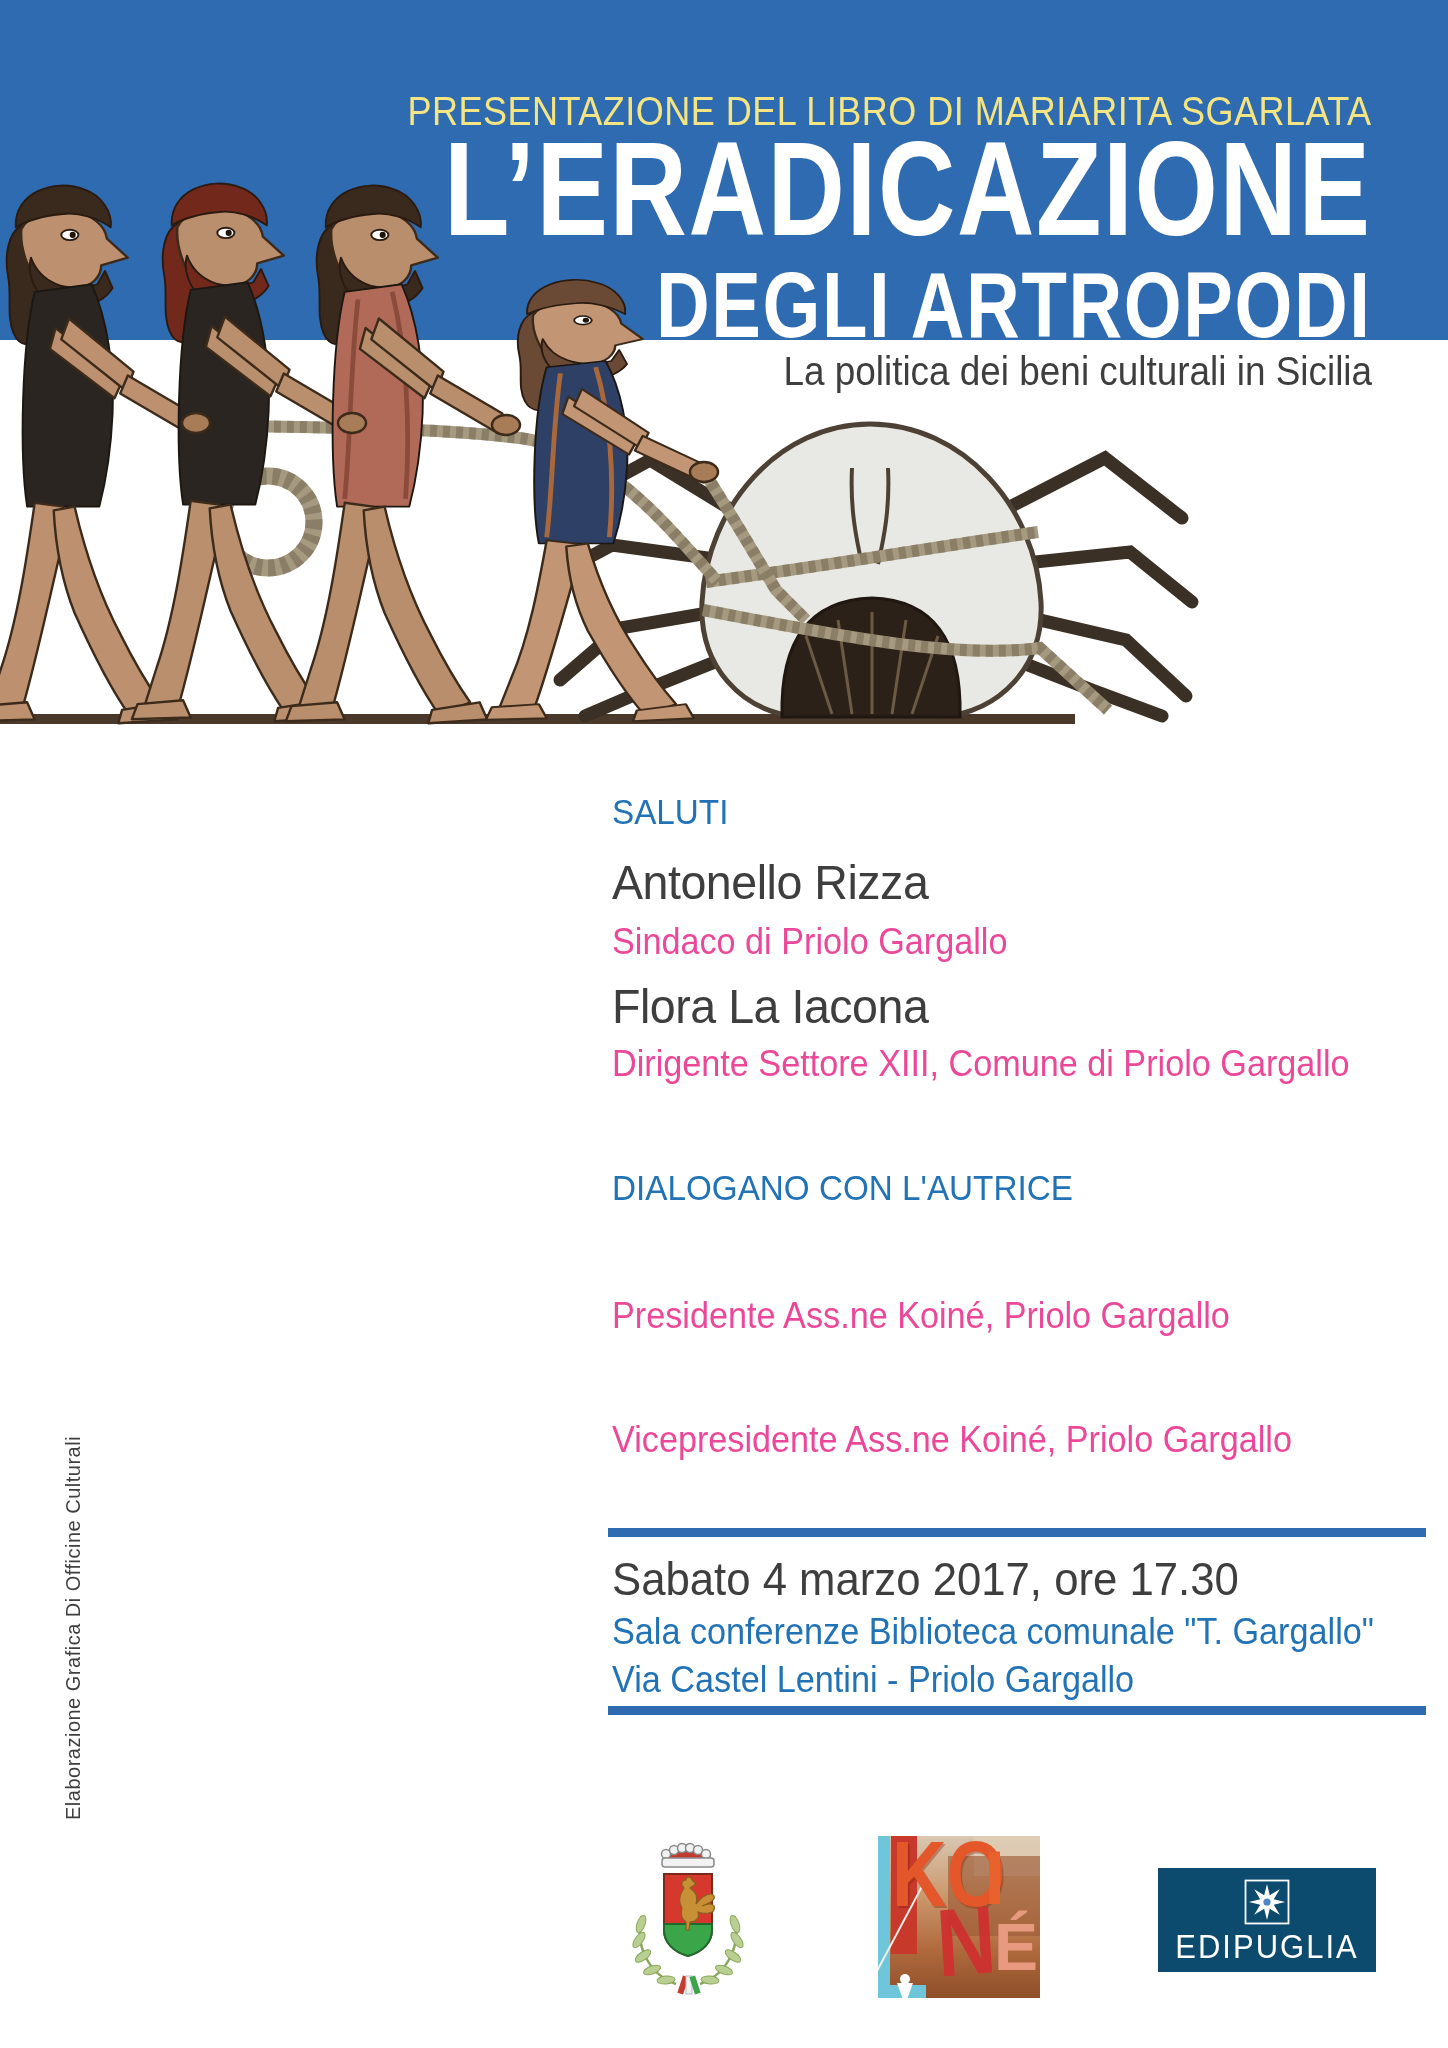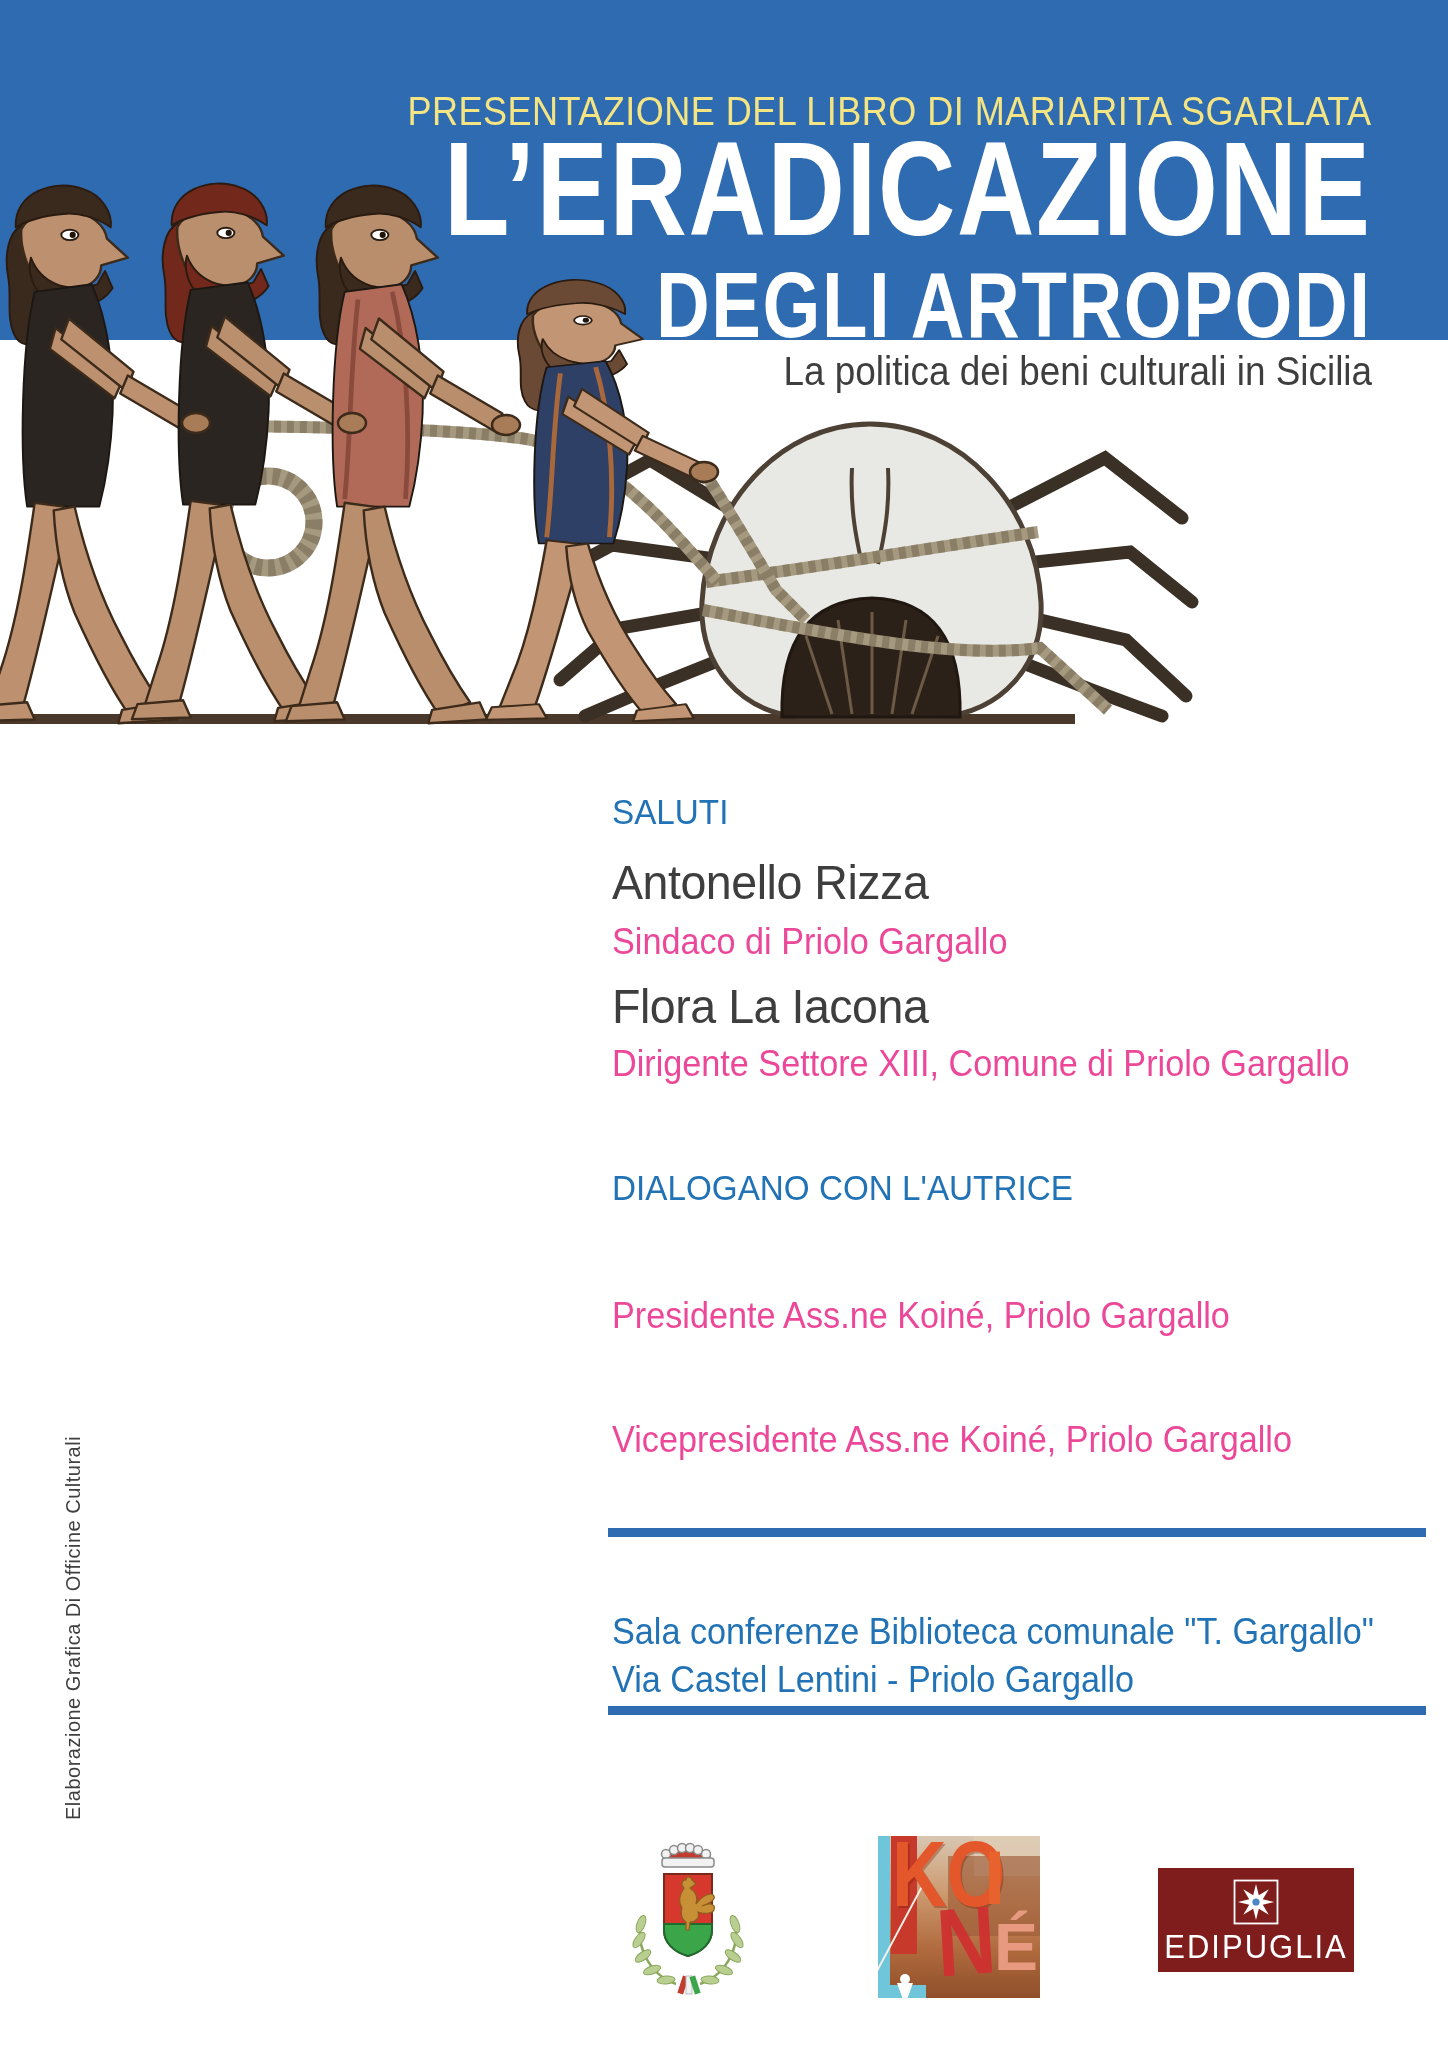--- a/index.html
+++ b/index.html
@@ -54,21 +54,21 @@
   .koine .patch1{position:absolute;left:70px;top:20px;width:92px;height:80px;background:#9c5c38;opacity:.65;}
   .koine .patch2{position:absolute;left:96px;top:0;width:66px;height:40px;background:#e0cdb6;opacity:.8;}
   .koine .diag{position:absolute;left:14px;top:40px;width:2px;height:130px;background:#f3efe8;transform:rotate(28deg);}
   .koine .lt{position:absolute;font-weight:bold;line-height:1;transform-origin:0 0;}
   .koine .k{left:14px;top:-8px;font-size:92px;color:#e4572b;transform:scaleX(.82);text-shadow:2px 2px 0 rgba(120,30,10,.35);}
   .koine .i{left:106px;top:4px;font-size:76px;color:#e8622d;}
   .koine .n{left:56px;top:60px;font-size:96px;color:#d02f2f;transform:scaleX(.85) rotate(-4deg);opacity:.92;}
   .koine .e{left:116px;top:78px;font-size:66px;color:#e89a80;}
   .koine .fig{position:absolute;left:22px;bottom:14px;width:10px;height:10px;border-radius:50%;background:#fff;}
   .koine .fig:after{content:"";position:absolute;left:-3px;top:9px;border-left:8px solid transparent;border-right:8px solid transparent;border-top:22px solid #fff;}
-  .edip{position:absolute;left:1158px;top:1868px;width:196px;height:104px;background:#7f1d1d;
+  .edip{position:absolute;left:1158px;top:1868px;width:218px;height:104px;background:#0c4a6e;
     display:flex;flex-direction:column;align-items:center;justify-content:flex-start;}
   .edip .label{color:#ffffff;font-size:31px;letter-spacing:2px;margin-top:2px;
     transform:scaleY(1.05);font-weight:normal;}
 </style>
 </head>
 <body>
 
 <div class="poster">
 
   <div class="band"></div>
@@ -156,20 +156,21 @@
   <div class="col name" style="top:858px"><span>Antonello Rizza</span></div>
   <div class="col role" style="top:924px"><span>Sindaco di Priolo Gargallo</span></div>
   <div class="col name" style="top:982px"><span>Flora La Iacona</span></div>
   <div class="col role" style="top:1046px"><span>Dirigente Settore XIII, Comune di Priolo Gargallo</span></div>
 
   <div class="col h-blue" style="top:1170px"><span>DIALOGANO CON L'AUTRICE</span></div>
   <div class="col role" style="top:1298px"><span>Presidente Ass.ne Koiné, Priolo Gargallo</span></div>
   <div class="col role" style="top:1422px"><span>Vicepresidente Ass.ne Koiné, Priolo Gargallo</span></div>
 
   <div class="rule" style="top:1528px"></div>
+  <div class="col date" style="top:1556px"><span>Sabato 4 marzo 2017, ore 17.30</span></div>
   <div class="col venue" style="top:1614px"><span>Sala conferenze Biblioteca comunale "T. Gargallo"</span></div>
   <div class="col venue" style="top:1662px"><span>Via Castel Lentini - Priolo Gargallo</span></div>
   <div class="rule" style="top:1706px"></div>
 
   <div class="credit">Elaborazione Grafica Di Officine Culturali</div>
 
   <svg class="crest" width="124" height="160" viewBox="0 0 124 160">
     <g>
       <ellipse cx="62" cy="16" rx="22" ry="7" fill="#c23b2e" stroke="#8a8a8a" stroke-width="1.5"></ellipse>
       <g fill="#f2f2f2" stroke="#8a8a8a" stroke-width="1.5">

